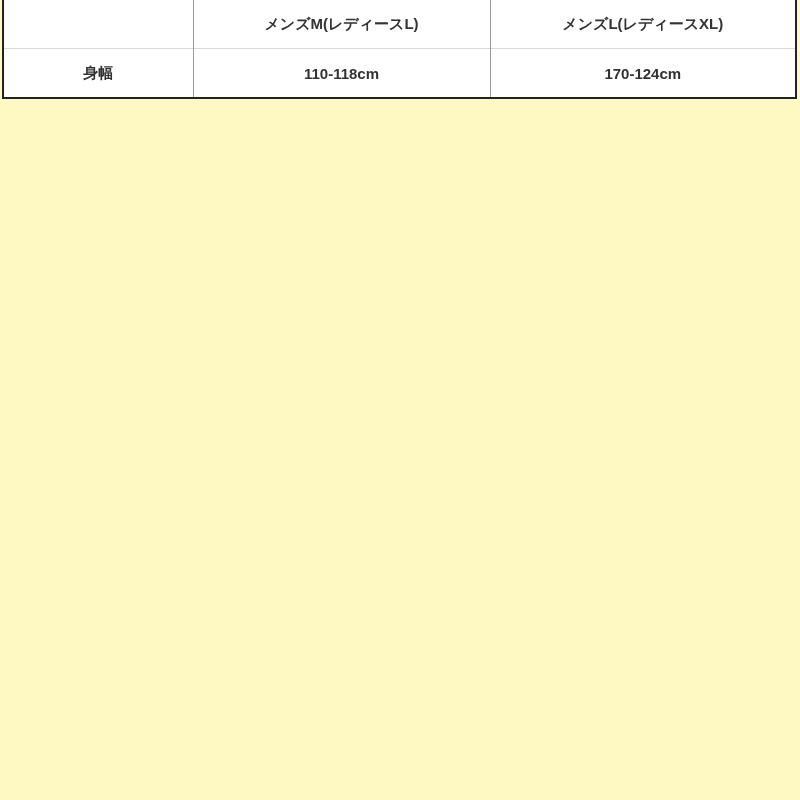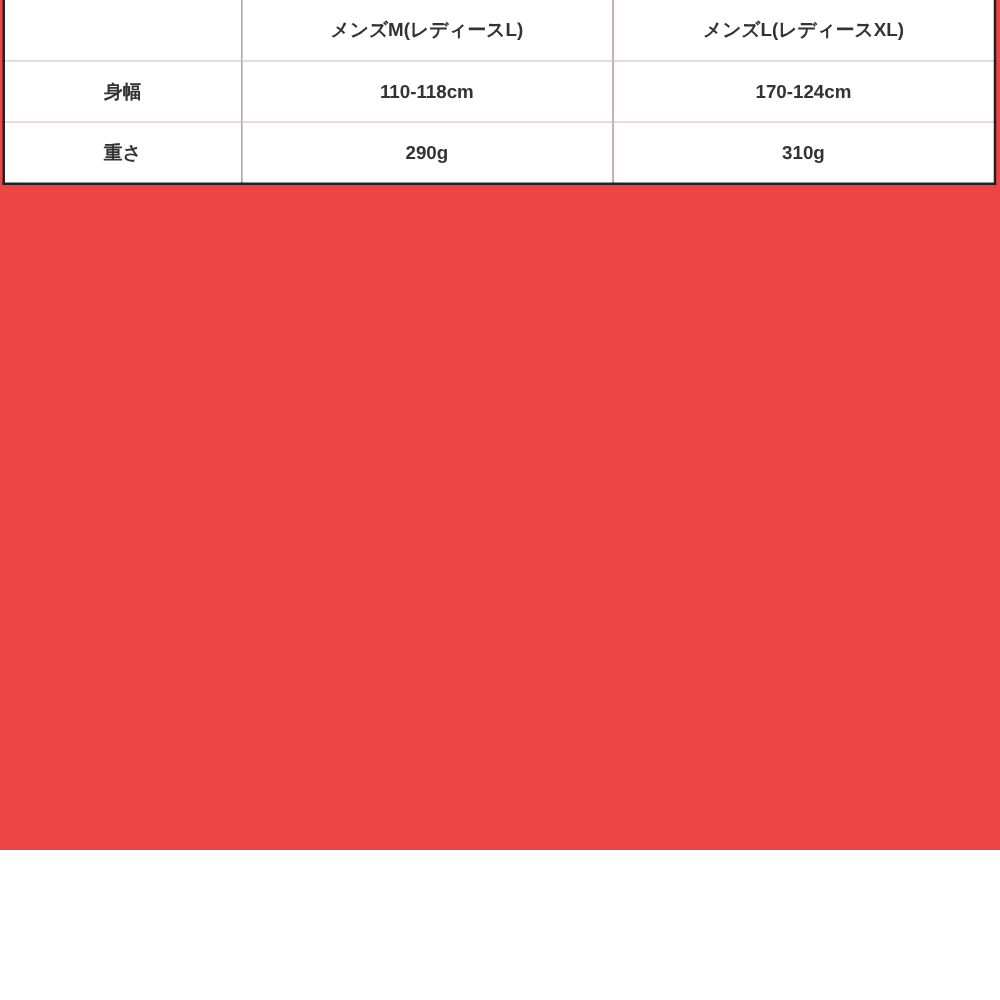--- a/index.html
+++ b/index.html
@@ -3,22 +3,22 @@
 <meta charset="utf-8">
 <style>
   html, body {
     margin: 0;
     padding: 0;
     background: #ffffff;
     font-family: "Liberation Sans", "DejaVu Sans", sans-serif;
   }
   .page {
     width: 800px;
-    height: 680px;
-    background: #ef4444;
+    height: 800px;
+    background: #fef9c3;
     position: relative;
     box-sizing: border-box;
   }
   table.size-chart {
     border-collapse: collapse;
     table-layout: fixed;
     width: 795px;
     margin-left: 2px;
     border-left: 2px solid #222222;
     border-right: 2px solid #222222;
@@ -73,20 +73,15 @@
         <th>メンズM(レディースL)</th>
         <th>メンズL(レディースXL)</th>
       </tr>
     </thead>
     <tbody>
       <tr>
         <td>身幅</td>
         <td>110-118cm</td>
         <td>170-124cm</td>
       </tr>
-      <tr>
-        <td>重さ</td>
-        <td>290g</td>
-        <td>310g</td>
-      </tr>
     </tbody>
   </table>
 </div>
 
 </body></html>

